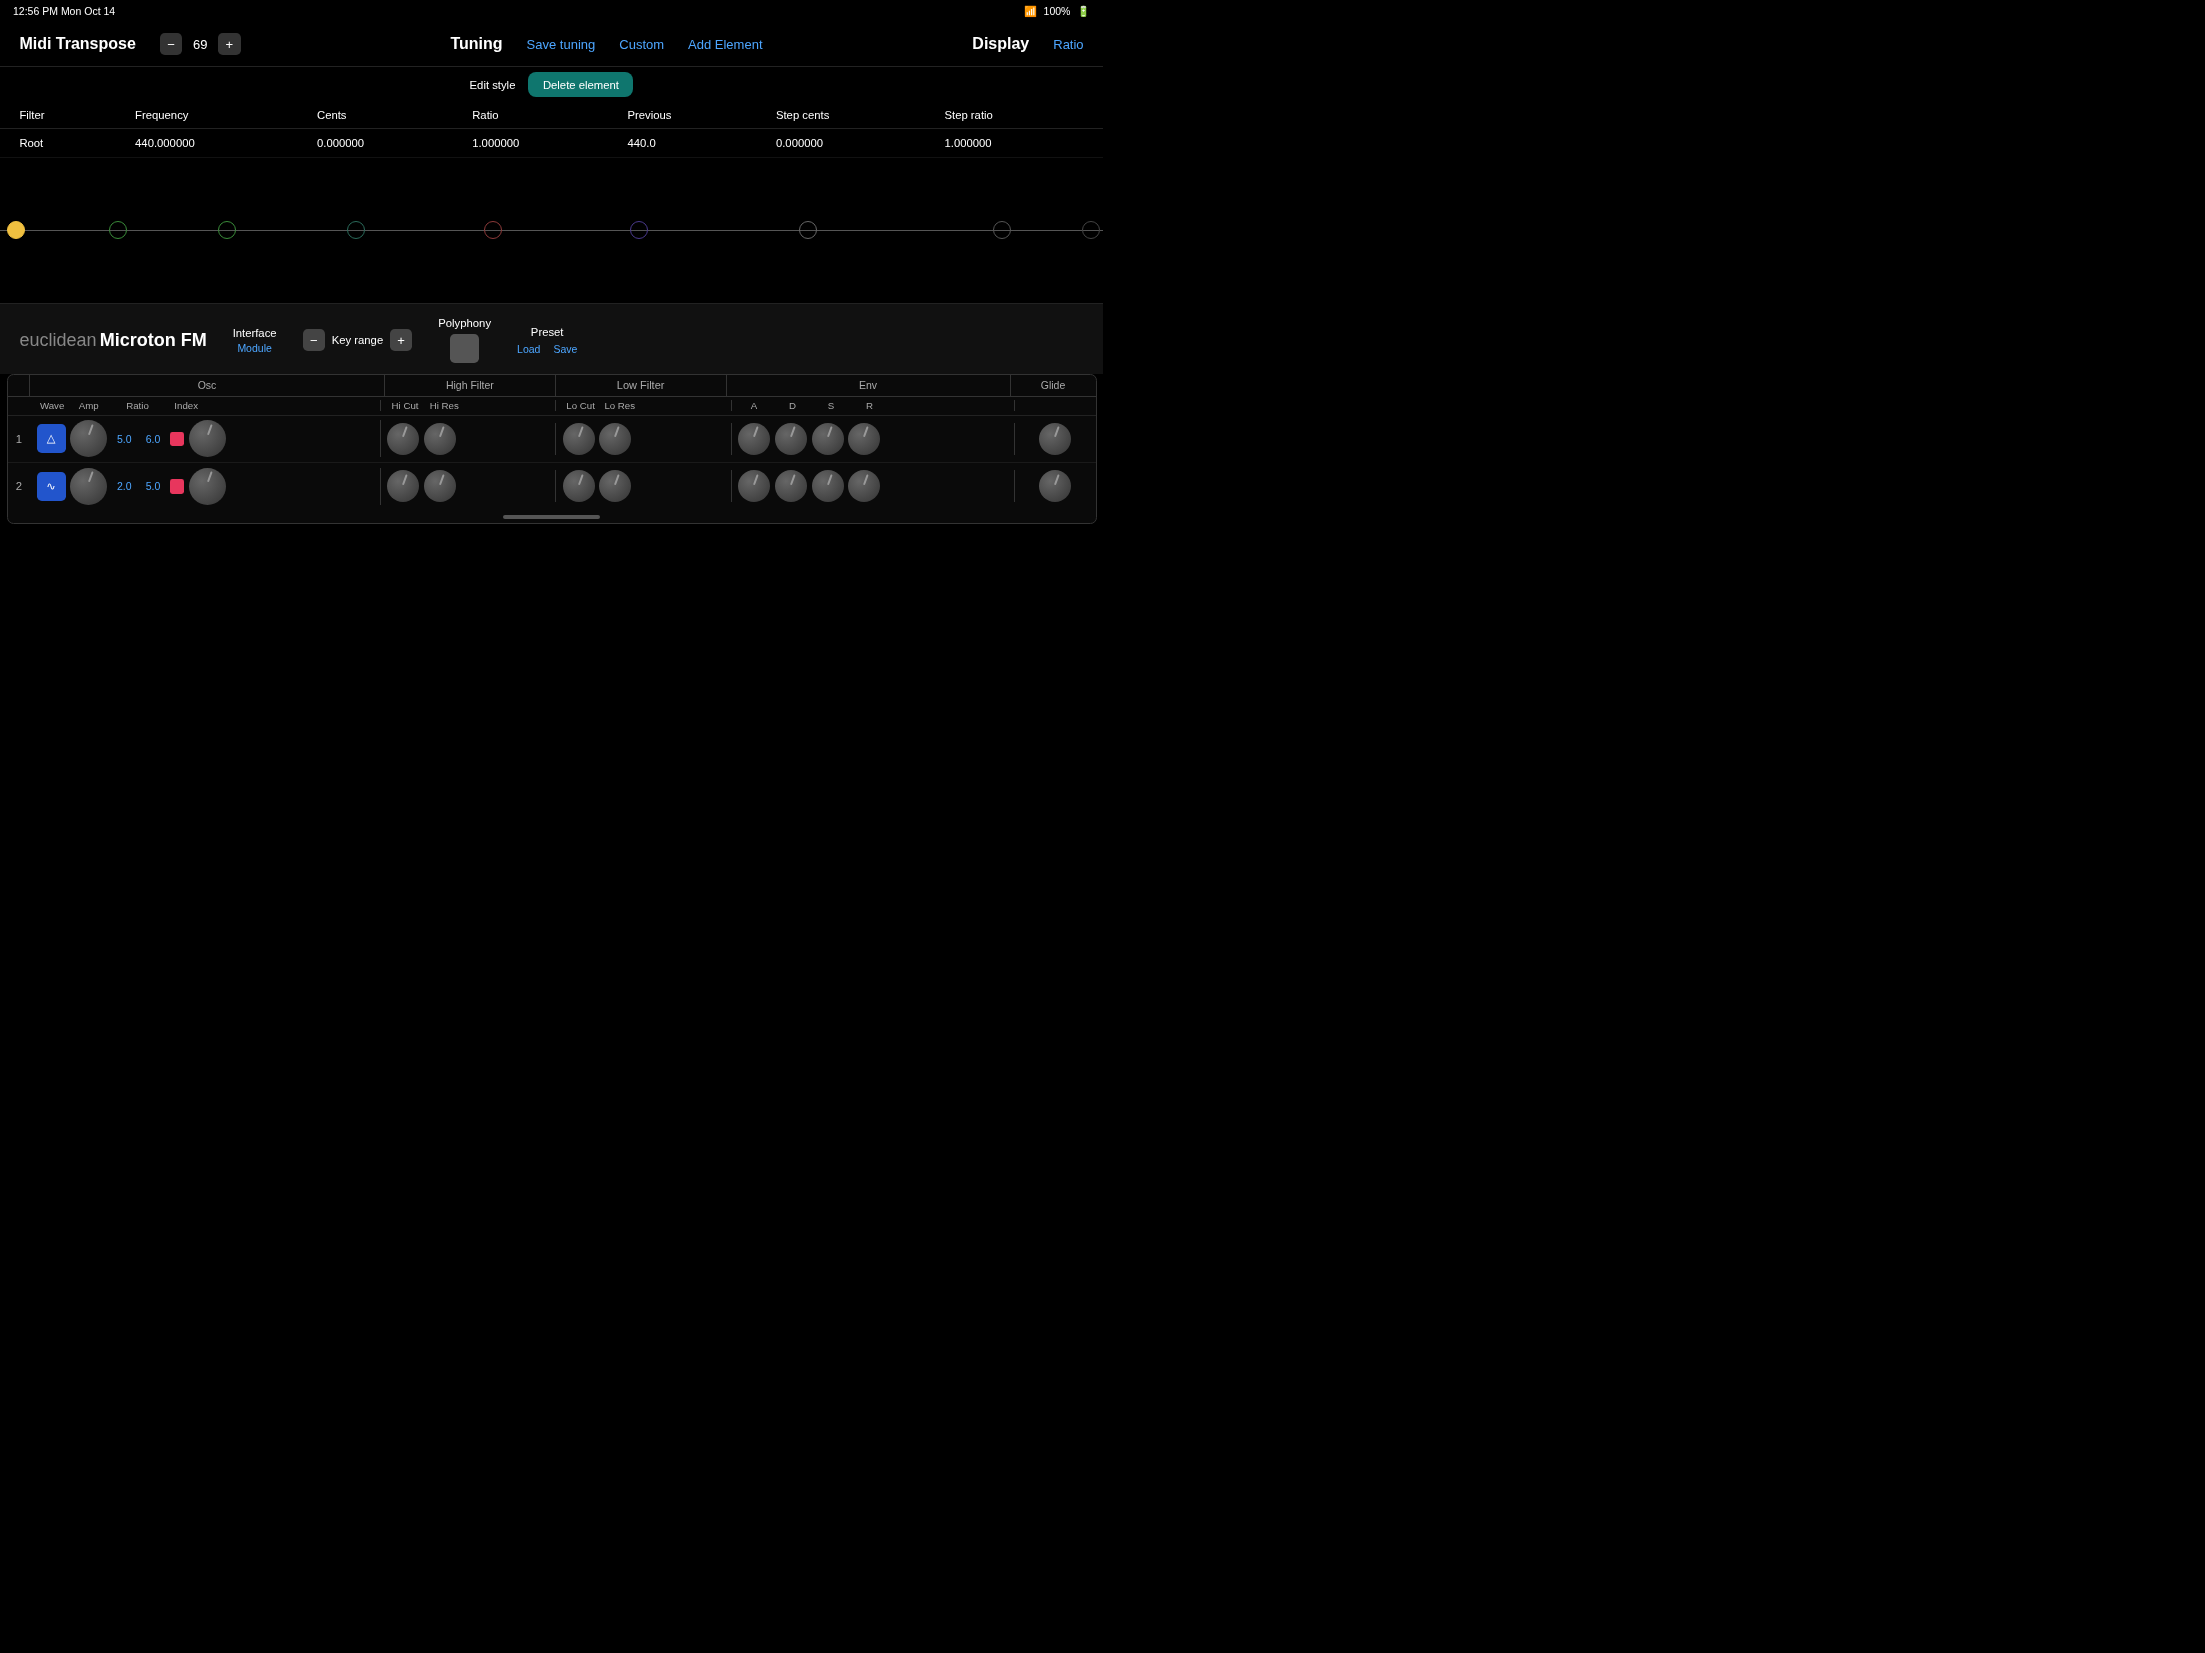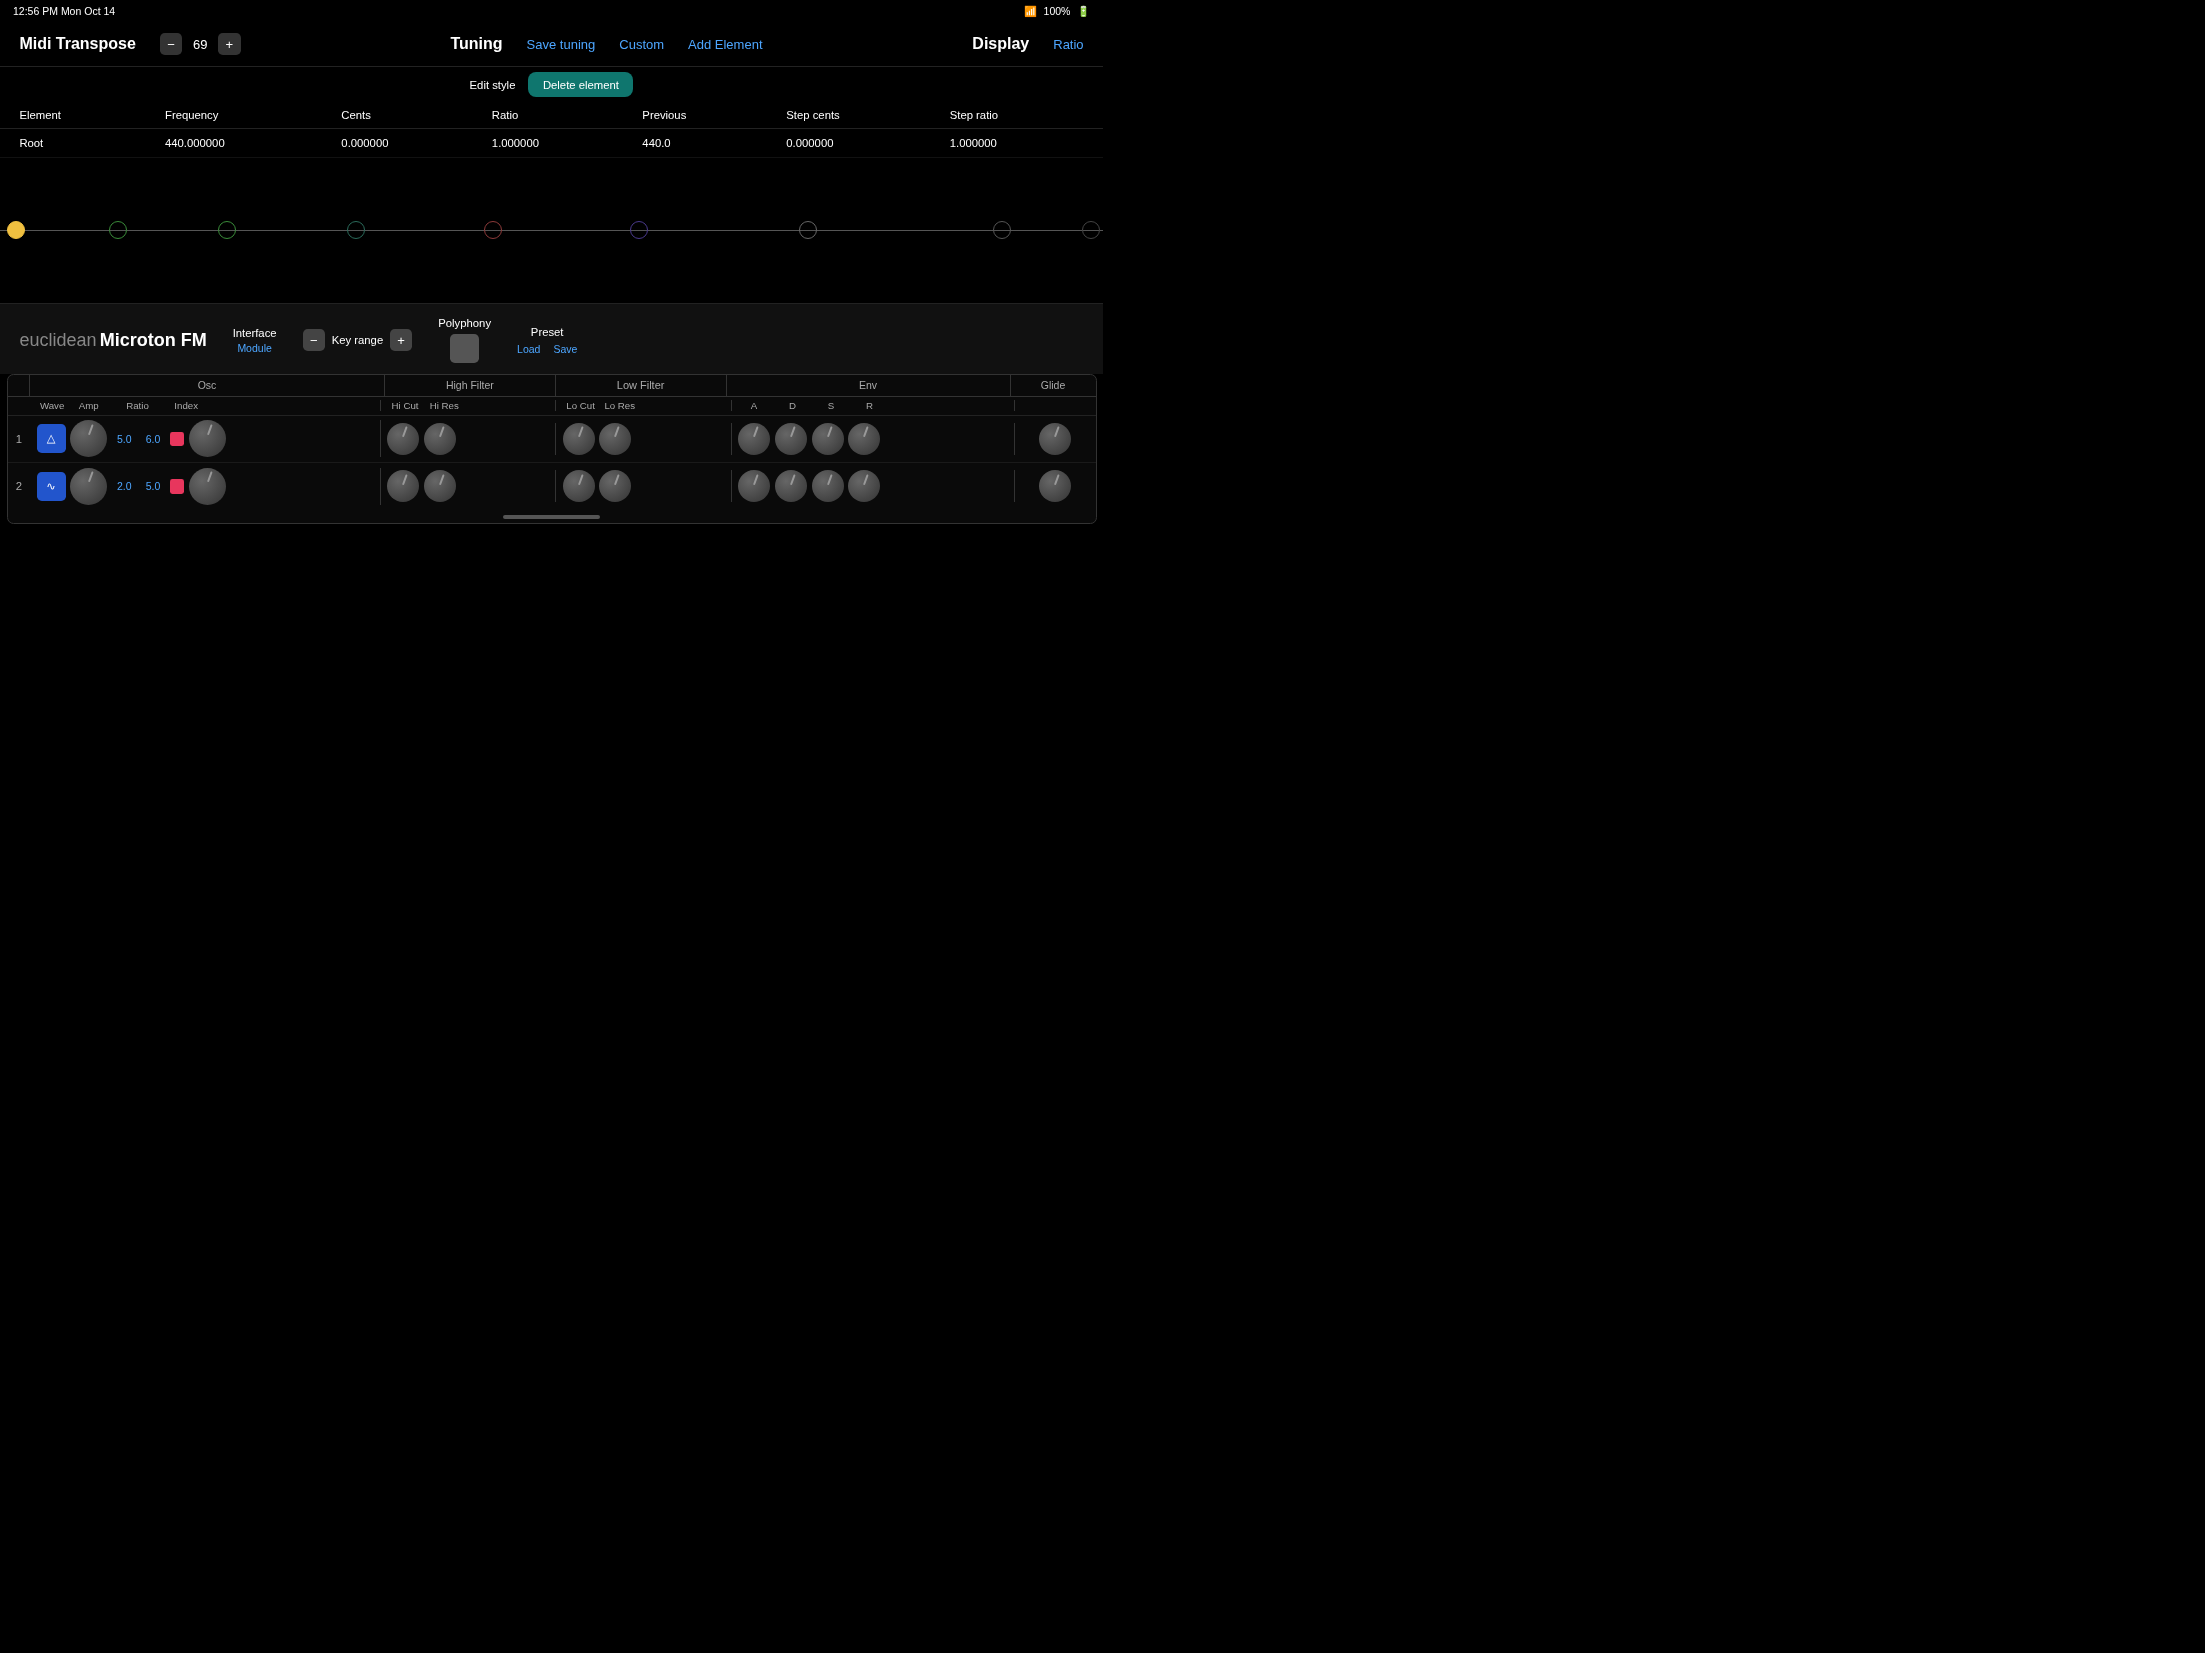--- a/index.html
+++ b/index.html
@@ -262,21 +262,21 @@
 
 <div class="action-bar">
   <span class="edit-style-label">Edit style</span>
   <button class="delete-btn">Delete element</button>
 </div>
 
 <div>
   <table class="tuning-table">
     <thead>
       <tr>
-        <th>Element</th>
+        <th>Filter</th>
         <th>Frequency</th>
         <th>Cents</th>
         <th>Ratio</th>
         <th>Previous</th>
         <th>Step cents</th>
         <th>Step ratio</th>
       </tr>
     </thead>
     <tbody id="table-body">
     <tr>

